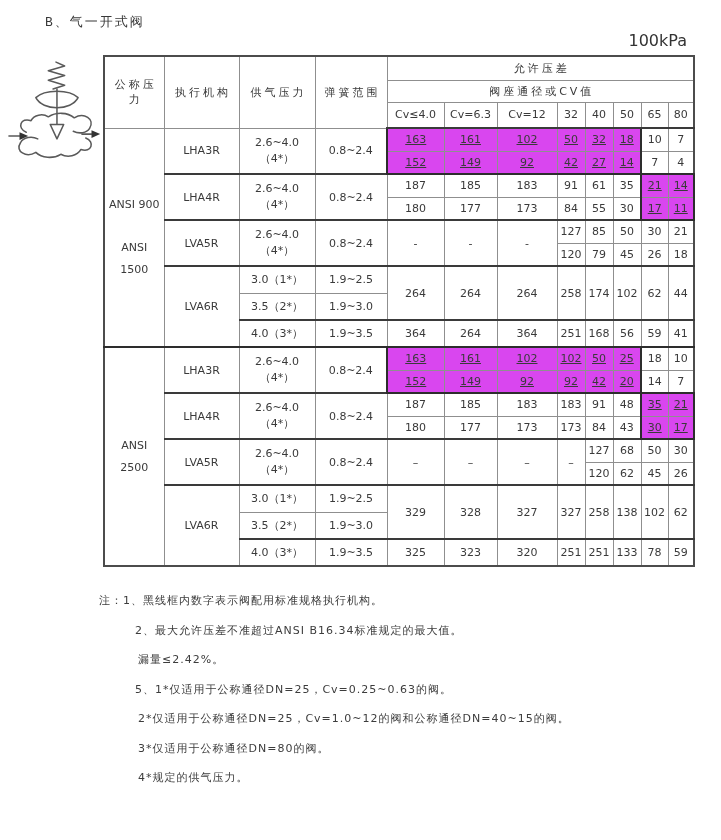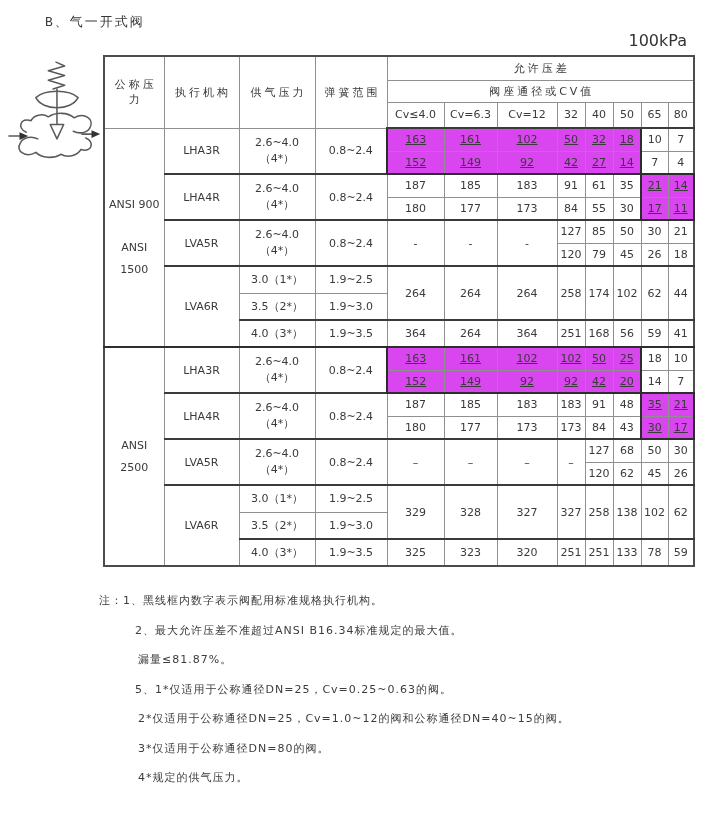--- a/index.html
+++ b/index.html
@@ -299,20 +299,20 @@
           <td>133</td>
           <td>78</td>
           <td>59</td>
         </tr>
       </tbody>
   </table>
 
   <div class="notes">
       <div class="note">注：1、黑线框内数字表示阀配用标准规格执行机构。</div>
       <div class="note ind1">2、最大允许压差不准超过ANSI B16.34标准规定的最大值。</div>
-      <div class="note ind2">漏量≤81.87%。</div>
+      <div class="note ind2">漏量≤2.42%。</div>
       <div class="note ind1">5、1*仅适用于公称通径DN=25，Cv=0.25~0.63的阀。</div>
       <div class="note ind2">2*仅适用于公称通径DN=25，Cv=1.0~12的阀和公称通径DN=40~15的阀。</div>
       <div class="note ind2">3*仅适用于公称通径DN=80的阀。</div>
       <div class="note ind2">4*规定的供气压力。</div>
     </div>
 
 </div>
 
 </body></html>

